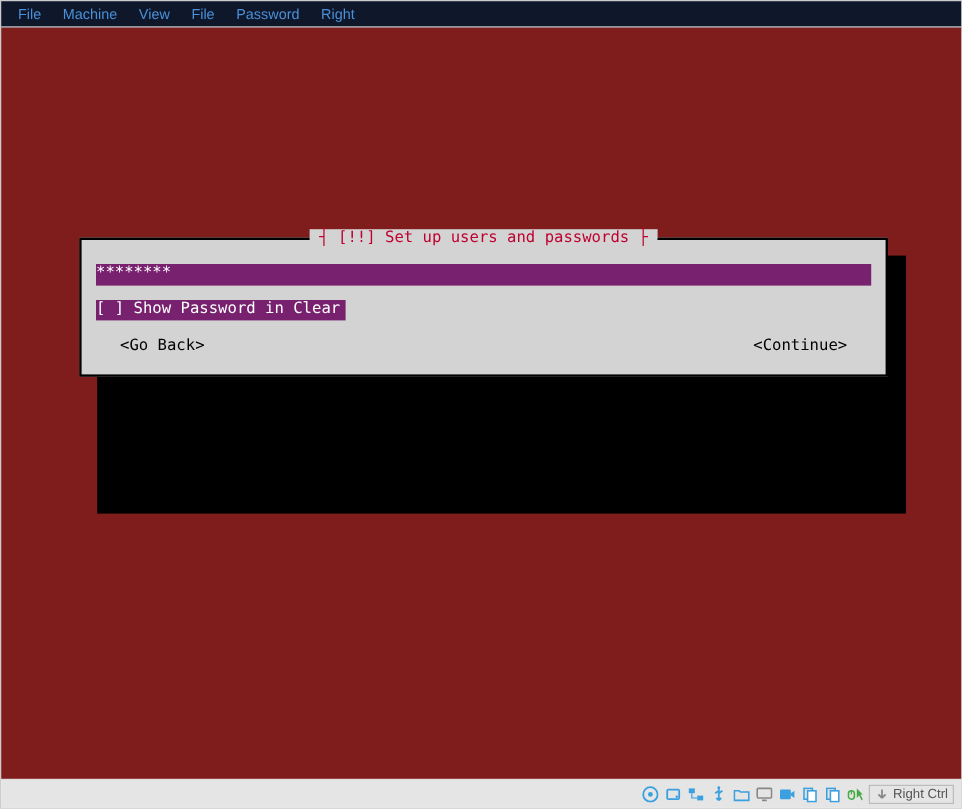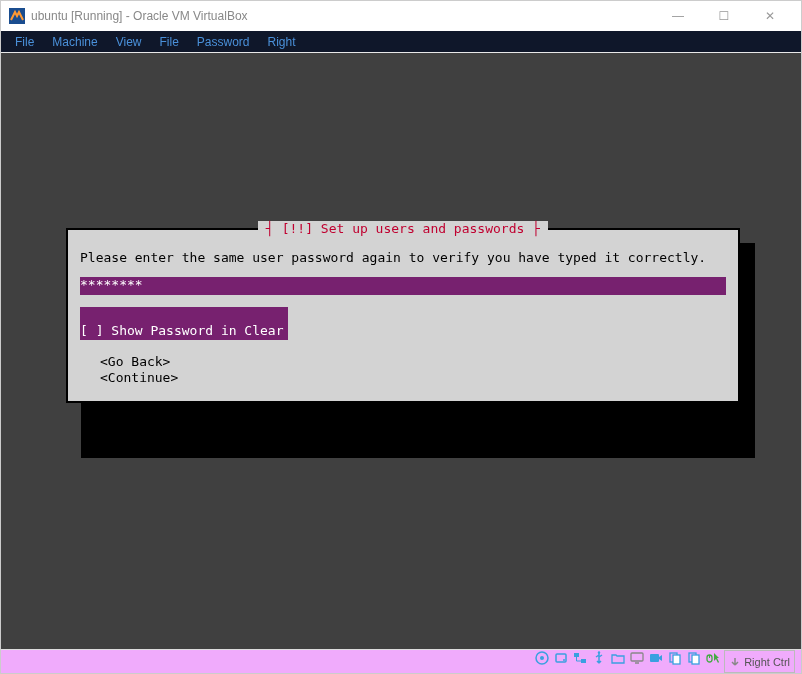--- a/index.html
+++ b/index.html
@@ -63,21 +63,21 @@
       color: #4a90d9;
       background: #0f172a;
       border-bottom: 1px solid #e8e8e8;
     }
     .menubar .menu-item {
       padding: 2px 8px;
       cursor: pointer;
     }
     .vm-display {
       flex: 1;
-      background: #404040;
+      background: #7f1d1d;
       position: relative;
       font-family: "DejaVu Sans Mono", "Liberation Mono", "Consolas", monospace;
       font-size: 13px;
       color: #e8e8e8;
       overflow: hidden;
     }
     .dialog-shadow {
       position: absolute;
       left: 80px;
       top: 190px;
@@ -132,49 +132,49 @@
       letter-spacing: 0;
       white-space: pre;
       overflow: hidden;
       margin-top: -20px;
       margin-bottom: 12px;
     }
     .clear-checkbox {
       display: inline-block;
       background: #77216f;
       color: #fff;
-      padding: 16px 4px 0 0;
+      padding: 0 4px 0 0;
       white-space: pre;
       margin-bottom: 14px;
     }
     .nav-row {
       display: flex;
       justify-content: space-between;
       padding: 0 20px;
-      flex-direction: column;
     }
     .nav-btn {
       color: #000;
       white-space: pre;
       cursor: pointer;
     }
     .help-line {
       position: absolute;
       left: 4px;
       bottom: 4px;
       color: #e8e8e8;
       white-space: pre;
       font-family: "DejaVu Sans Mono", "Liberation Mono", "Consolas", monospace;
       font-size: 13px;
     }
     .statusbar {
       height: 24px;
-      background: #f0abfc;
+      background: #e5e5e5;
       border-top: 1px solid #ddd;
       display: flex;
+      align-items: center;
       justify-content: flex-end;
       padding: 0 6px;
       gap: 3px;
       font-size: 11px;
       color: #555;
     }
     .status-icon {
       width: 16px;
       height: 16px;
       display: flex;
@@ -188,34 +188,20 @@
       align-items: center;
       gap: 3px;
       font-size: 11px;
     }
   </style>
 </head>
 <body>
 
 <div class="window-frame">
 
-  <div class="titlebar">
-    <span class="app-icon">
-      <svg viewBox="0 0 16 16" width="16" height="16">
-        <rect x="0" y="0" width="16" height="16" fill="#1a4d8f"></rect>
-        <path d="M2 12 L6 4 L8 8 L10 4 L14 12" stroke="#ff9933" stroke-width="2" fill="none"></path>
-      </svg>
-    </span>
-    <span class="title">ubuntu [Running] - Oracle VM VirtualBox</span>
-    <div class="win-controls">
-      <div class="win-btn">—</div>
-      <div class="win-btn">☐</div>
-      <div class="win-btn">✕</div>
-    </div>
-  </div>
 
   <div class="menubar">
     <span class="menu-item">File</span>
     <span class="menu-item">Machine</span>
     <span class="menu-item">View</span>
     <span class="menu-item">File</span>
     <span class="menu-item">Password</span>
     <span class="menu-item">Right</span>
   </div>
 
@@ -223,21 +209,20 @@
     <div class="dialog-shadow"></div>
 
     <div class="dialog-box">
       <div class="dialog-title-row">
         <span class="dialog-title-line"></span>
         <span class="dialog-title">┤ <span>[!!] Set up users and passwords</span> ├</span>
         <span class="dialog-title-line"></span>
       </div>
 
       <div class="dialog-body">
-        <p>Please enter the same user password again to verify you have typed it correctly.</p>
 
         <div class="pw-field"><span>********</span></div>
         <div class="underline-row">        __________________________________________________________________________</div>
 
         <span class="clear-checkbox">[ ] Show Password in Clear</span>
 
         <div class="nav-row">
           <span class="nav-btn">&lt;Go Back&gt;</span>
           <span class="nav-btn">&lt;Continue&gt;</span>
         </div>

